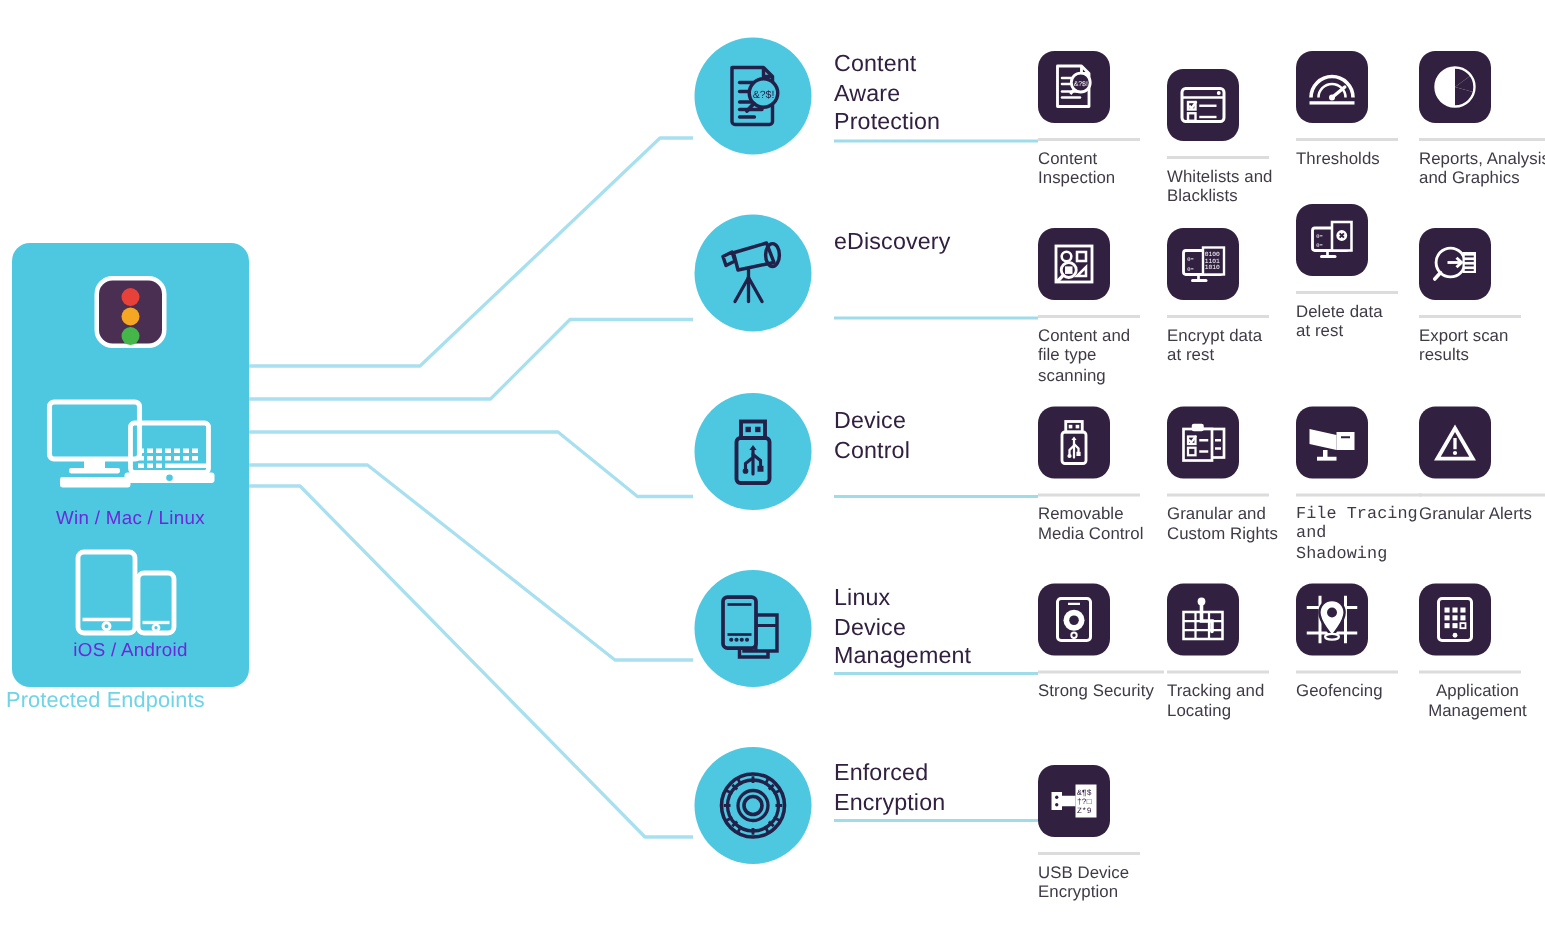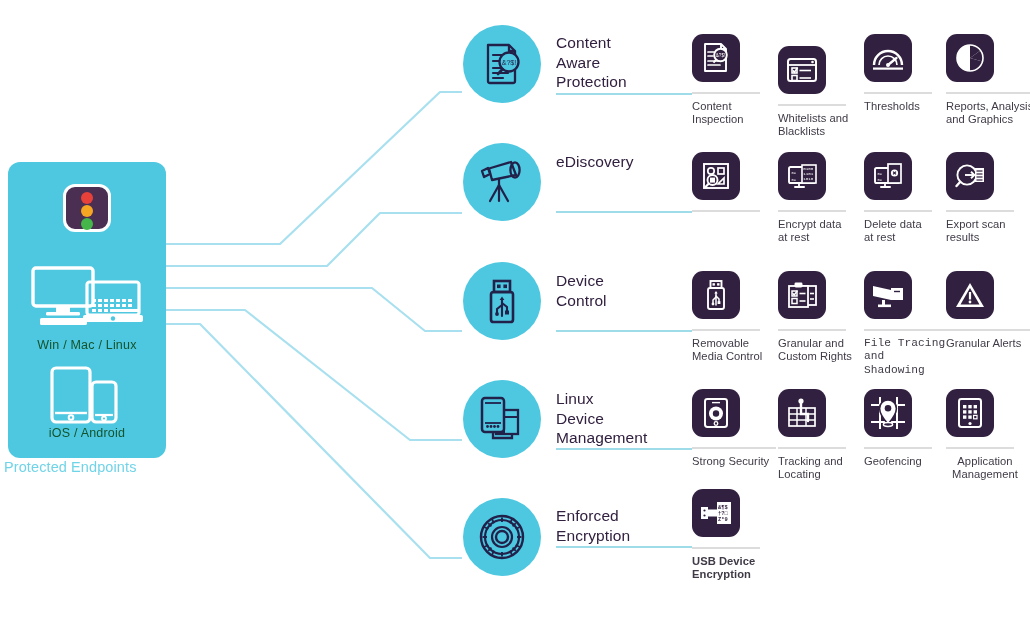--- a/index.html
+++ b/index.html
@@ -25,21 +25,21 @@
   }
   .tl-dot{position:absolute;left:50%;transform:translateX(-50%);width:12px;height:12px;border-radius:50%;}
   .tl-red{top:5px;background:#e8413a;}
   .tl-amber{top:18px;background:#f5a623;}
   .tl-green{top:31px;background:#45b649;}
 
   .dev-desktop{position:absolute;left:22px;top:104px;width:118px;height:60px;}
   .dev-mobile{position:absolute;left:40px;top:204px;width:78px;height:58px;}
   .panel-cap{
     position:absolute;width:100%;text-align:center;
-    color:#14532d;font-size:12.5px;letter-spacing:.2px;
+    color:#6d28d9;font-size:12.5px;letter-spacing:.2px;
   }
   .cap-desktop{top:176px;}
   .cap-mobile{top:264px;}
 
   .endpoints-caption{
     position:absolute;left:4px;top:459px;
     color:#6fd4e8;font-size:14.5px;letter-spacing:.1px;
   }
 
   
@@ -285,20 +285,23 @@
           <rect x="3" y="3" width="24" height="24" fill="none" stroke="#ffffff" stroke-width="1.9"></rect>
           <circle cx="10" cy="10" r="3.2" fill="none" stroke="#ffffff" stroke-width="1.7"></circle>
           <rect x="17" y="7" width="6" height="6" fill="none" stroke="#ffffff" stroke-width="1.7"></rect>
           <path d="M23 17 L23 23 L17 23 Z" fill="none" stroke="#ffffff" stroke-width="1.7"></path>
           <circle cx="11.5" cy="19" r="5" fill="#31203f" stroke="#ffffff" stroke-width="1.9"></circle>
           <rect x="9" y="16.6" width="5" height="5" fill="#ffffff"></rect>
           <line x1="7.8" y1="22.6" x2="4.5" y2="26" stroke="#ffffff" stroke-width="2.2" stroke-linecap="round"></line>
         </svg>
       </div>
       <div class="divider"></div>
+      <div class="cap">Content and
+file type
+scanning</div>
     </div>
 
     <div class="cell" style="left:778px;top:152px;">
       <div class="tile">
         <svg width="32" height="28" viewBox="0 0 32 28">
           <rect x="3" y="5" width="26" height="16" rx="1.6" fill="none" stroke="#ffffff" stroke-width="1.9"></rect>
           <rect x="16" y="3" width="14" height="18" fill="#31203f" stroke="#ffffff" stroke-width="1.6"></rect>
           <g fill="#ffffff" font-size="4.2" font-family="'Liberation Mono',monospace">
             <text x="17.2" y="8.4">0100</text>
               <text x="17.2" y="13">1101</text>
@@ -310,21 +313,21 @@
           </g>
           <line x1="13" y1="21" x2="13" y2="24" stroke="#ffffff" stroke-width="1.8"></line>
           <rect x="8" y="24" width="11" height="2" rx="1" fill="#ffffff"></rect>
         </svg>
       </div>
       <div class="divider"></div>
       <div class="cap">Encrypt data
 at rest</div>
     </div>
 
-    <div class="cell" style="left:864px;top:152px;">
+    <div class="cell" style="left:864px;top:136px;">
       <div class="tile">
         <svg width="32" height="28" viewBox="0 0 32 28">
           <rect x="3" y="6" width="24" height="15" rx="1.6" fill="none" stroke="#ffffff" stroke-width="1.9"></rect>
           <rect x="16" y="2" width="13" height="19" fill="#31203f" stroke="#ffffff" stroke-width="1.7"></rect>
           <circle cx="22.5" cy="11" r="3.6" fill="#ffffff"></circle>
           <line x1="21.1" y1="9.6" x2="23.9" y2="12.4" stroke="#31203f" stroke-width="1.3"></line>
           <line x1="23.9" y1="9.6" x2="21.1" y2="12.4" stroke="#31203f" stroke-width="1.3"></line>
           <g fill="#ffffff" font-size="3.6" font-family="'Liberation Mono',monospace">
             <text x="5.5" y="12.5">0=</text>
               <text x="5.5" y="18.5">0=</text>
@@ -574,21 +577,21 @@
             <line x1="37.7" y1="32.0" x2="41.8" y2="34.0"></line>
           <line x1="41.8" y1="14.0" x2="37.7" y2="16.0"></line>
             <line x1="10.3" y1="32.0" x2="6.2" y2="34.0"></line>
         </g>
       </svg>
     </div>
     <div class="row-title" style="top:506px;">Enforced
 Encryption</div>
     <div class="row-rule" style="top:546px;"></div>
 
-    <div class="cell" style="left:692px;top:489px;font-weight:bold;">
+    <div class="cell" style="left:692px;top:510px;">
       <div class="tile">
         <svg width="34" height="26" viewBox="0 0 34 26">
           <rect x="2" y="7" width="7" height="12" fill="#ffffff"></rect>
           <circle cx="5.5" cy="10.5" r="1.1" fill="#31203f"></circle>
           <circle cx="5.5" cy="15.5" r="1.1" fill="#31203f"></circle>
           <rect x="9" y="9.5" width="9" height="7" fill="#ffffff"></rect>
           <rect x="18" y="2" width="14" height="22" fill="#ffffff"></rect>
           <g fill="#31203f" font-size="5.4" font-family="'Liberation Mono',monospace">
             <text x="19" y="9">&amp;¶$</text>
               <text x="19" y="15">†?□</text>

